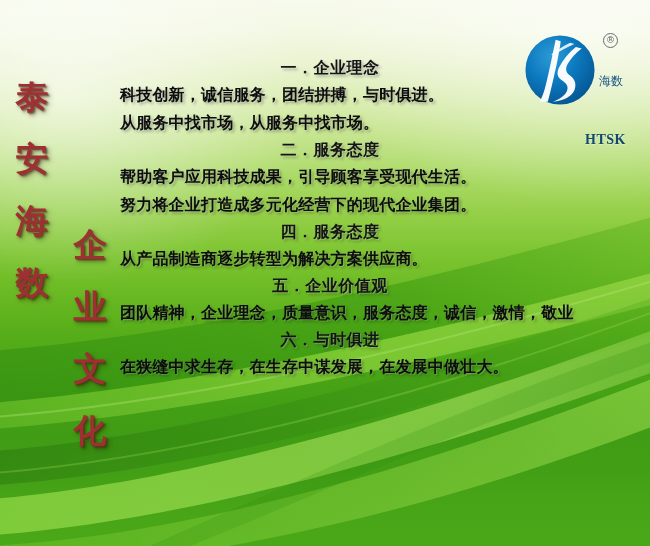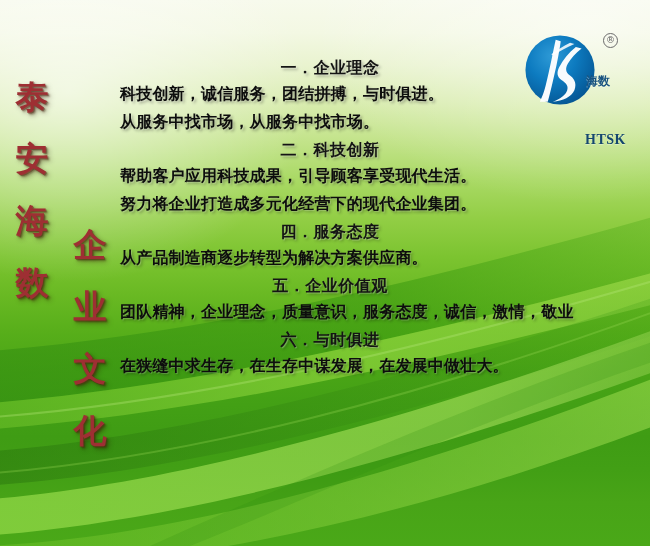--- a/index.html
+++ b/index.html
@@ -77,24 +77,24 @@
     border-radius: 50%;
     color: #5d5d5d;
     font-size: 9px;
     line-height: 12px;
     text-align: center;
     font-family: "DejaVu Serif", "Liberation Serif", serif;
     background: rgba(255,255,255,0.12);
   }
   .logo-cn {
     position: absolute;
-    left: 62px; top: 42px;
+    left: 75px; top: 42px;
     color: #18537f;
     font-size: 12px;
-    font-weight: bold;
+    font-weight: normal;
     letter-spacing: 0px;
     text-shadow: 0 1px 0 rgba(255,255,255,0.35);
   }
   .logo-en {
     position: absolute;
     left: 61px; top: 58px;
     color: #14476e;
     font-size: 14px;
     font-weight: bold;
     letter-spacing: 0.5px;
@@ -143,21 +143,21 @@
   }
   .body-line {
     text-align: left;
     color: #0d0d0d;
     font-size: 16px;
     font-weight: bold;
     line-height: 28px;
     letter-spacing: 0.2px;
     text-shadow: 1px 1px 1px rgba(255,255,255,0.22), 2px 2px 3px rgba(0,0,0,0.32);
     white-space: nowrap;
-    font-family: Liberation Mono, monospace;
+    font-family: Liberation Serif, serif;
   }
   .sec { margin: 0; padding: 0; }
 </style>
 </head>
 <body>
 
 <div id="poster">
 
   <div class="waves">
     <svg viewBox="0 0 650 546" xmlns="http://www.w3.org/2000/svg" aria-hidden="true">
@@ -243,21 +243,21 @@
 
   <div class="content">
 
     <div class="sec">
       <div class="heading">一．企业理念</div>
       <div class="body-line">科技创新，诚信服务，团结拼搏，与时俱进。</div>
       <div class="body-line">从服务中找市场，从服务中找市场。</div>
     </div>
 
     <div class="sec">
-      <div class="heading">二．科技创新</div>
+      <div class="heading">二．服务态度</div>
       <div class="body-line">帮助客户应用科技成果，引导顾客享受现代生活。</div>
     </div>
 
     <div class="sec">
       <div class="body-line">努力将企业打造成多元化经营下的现代企业集团。</div>
     </div>
 
     <div class="sec">
       <div class="heading">四．服务态度</div>
       <div class="body-line">从产品制造商逐步转型为解决方案供应商。</div>

